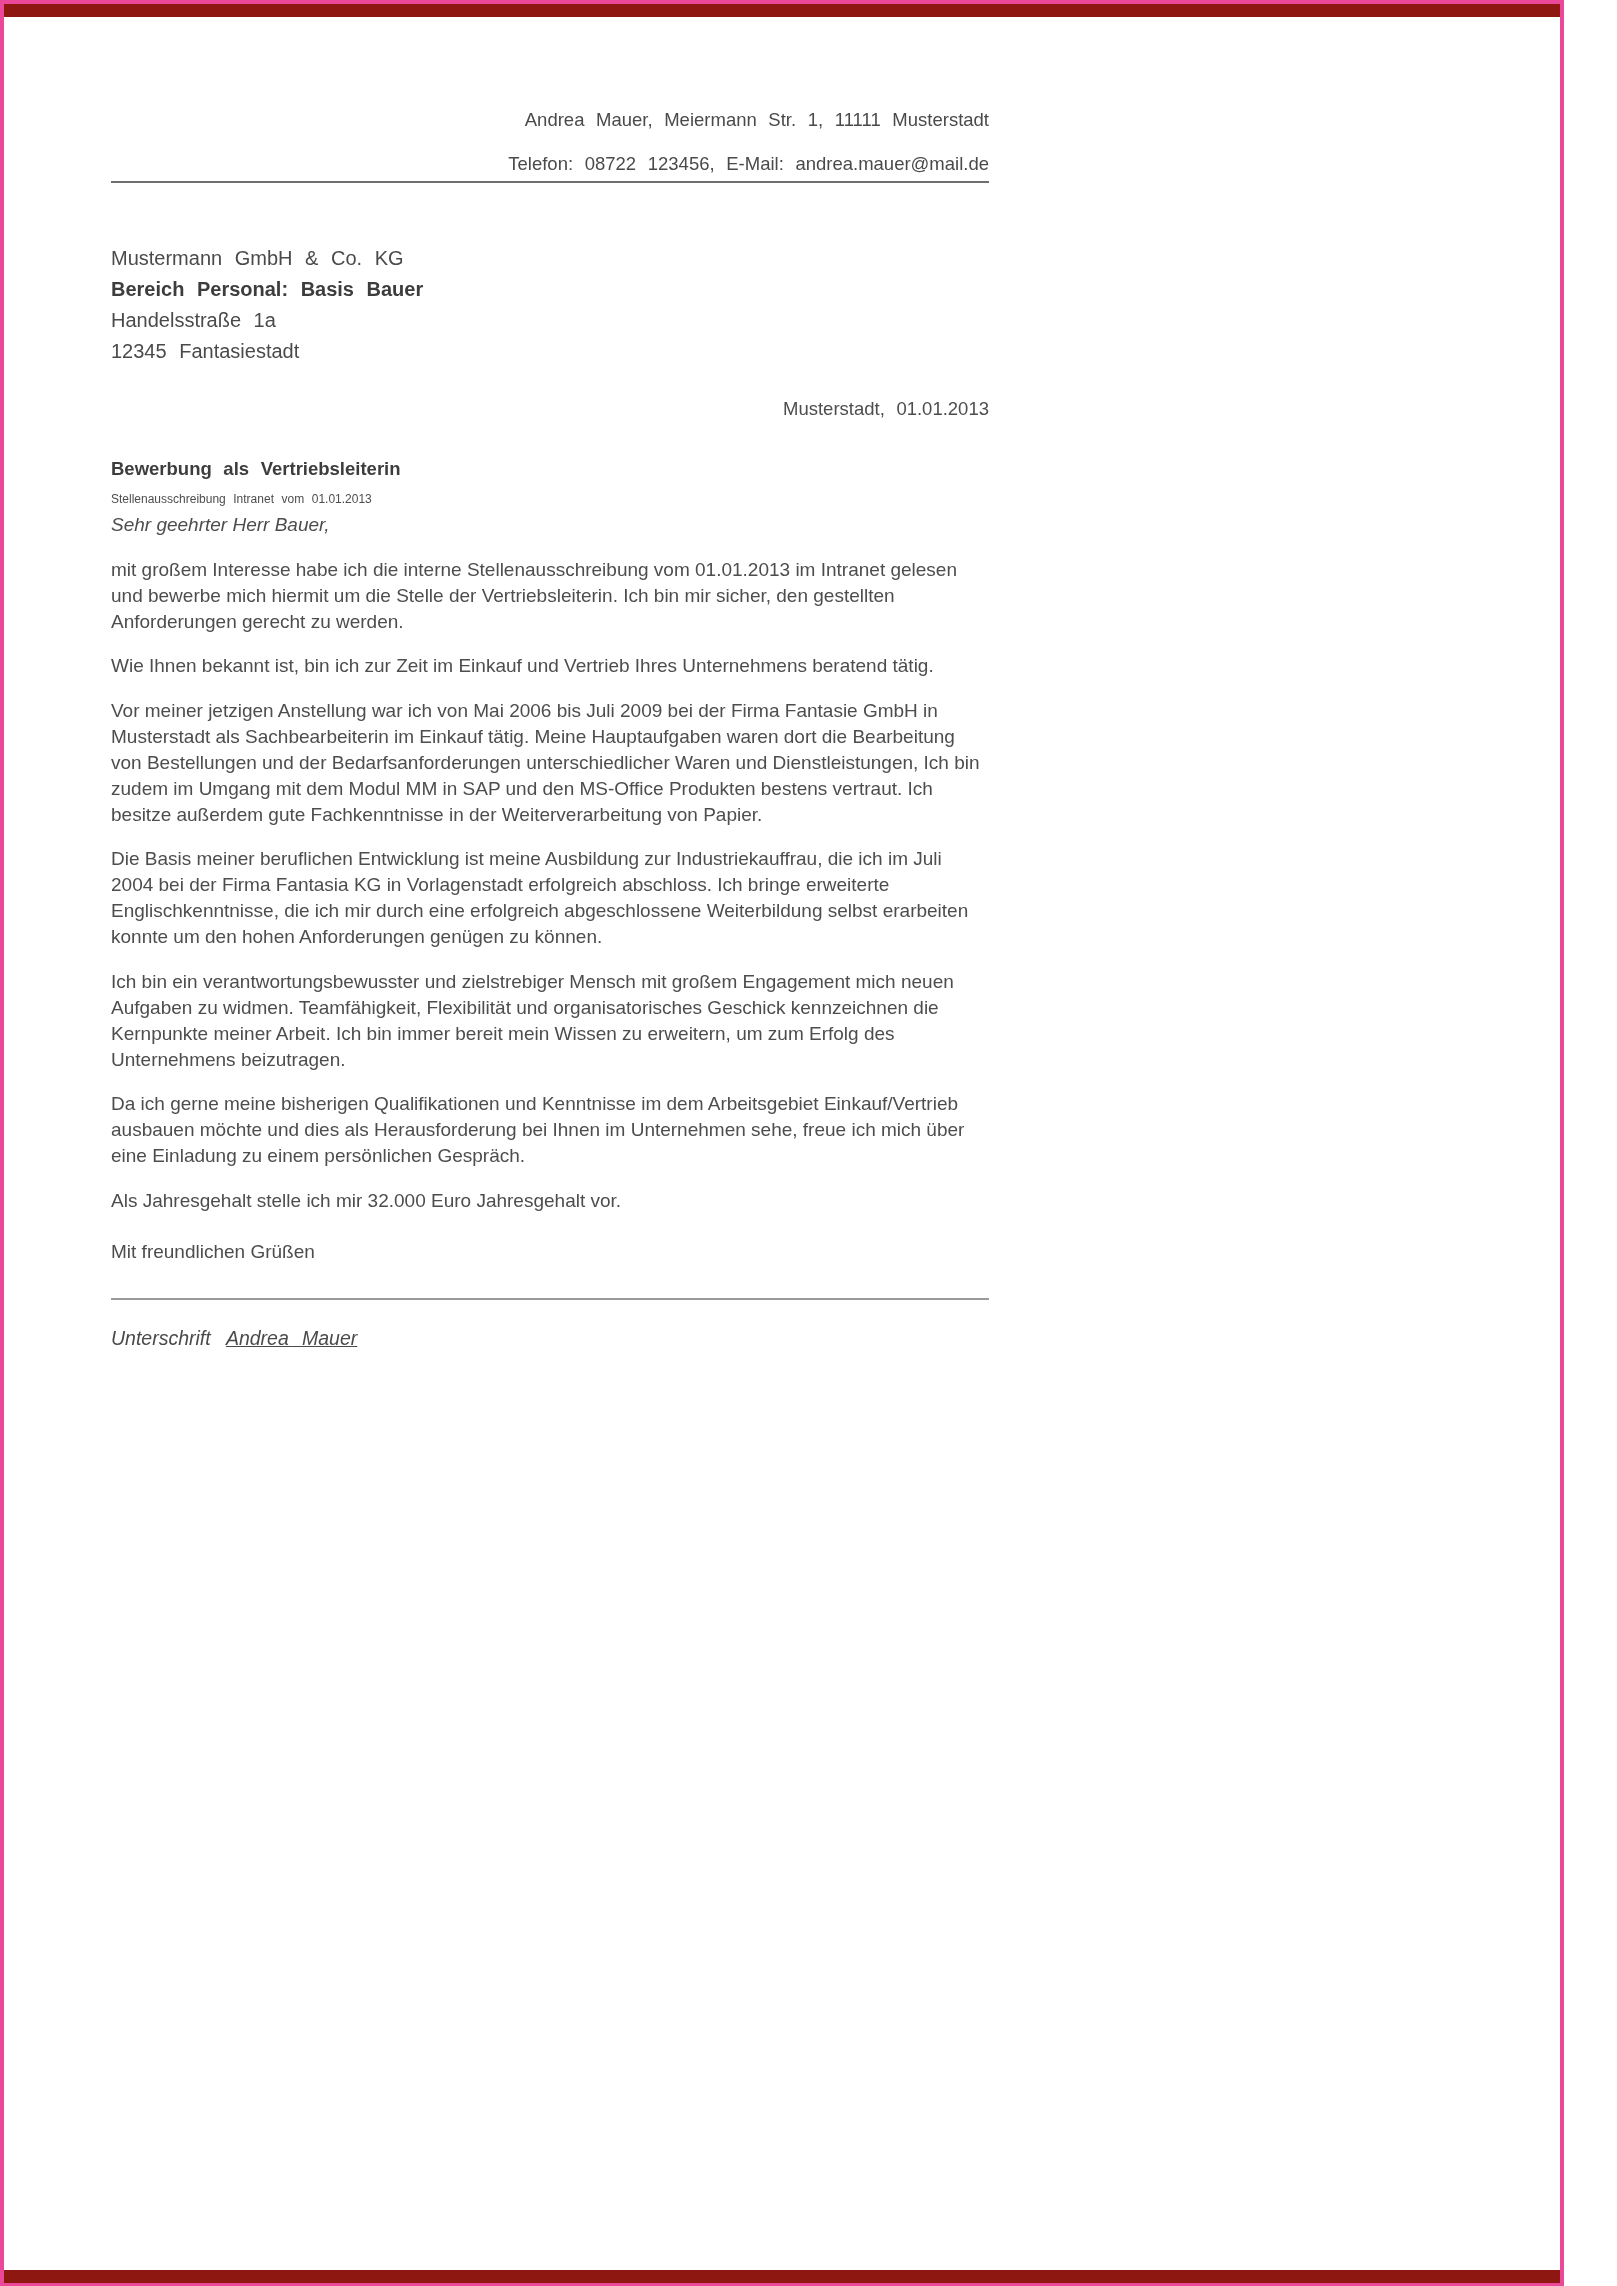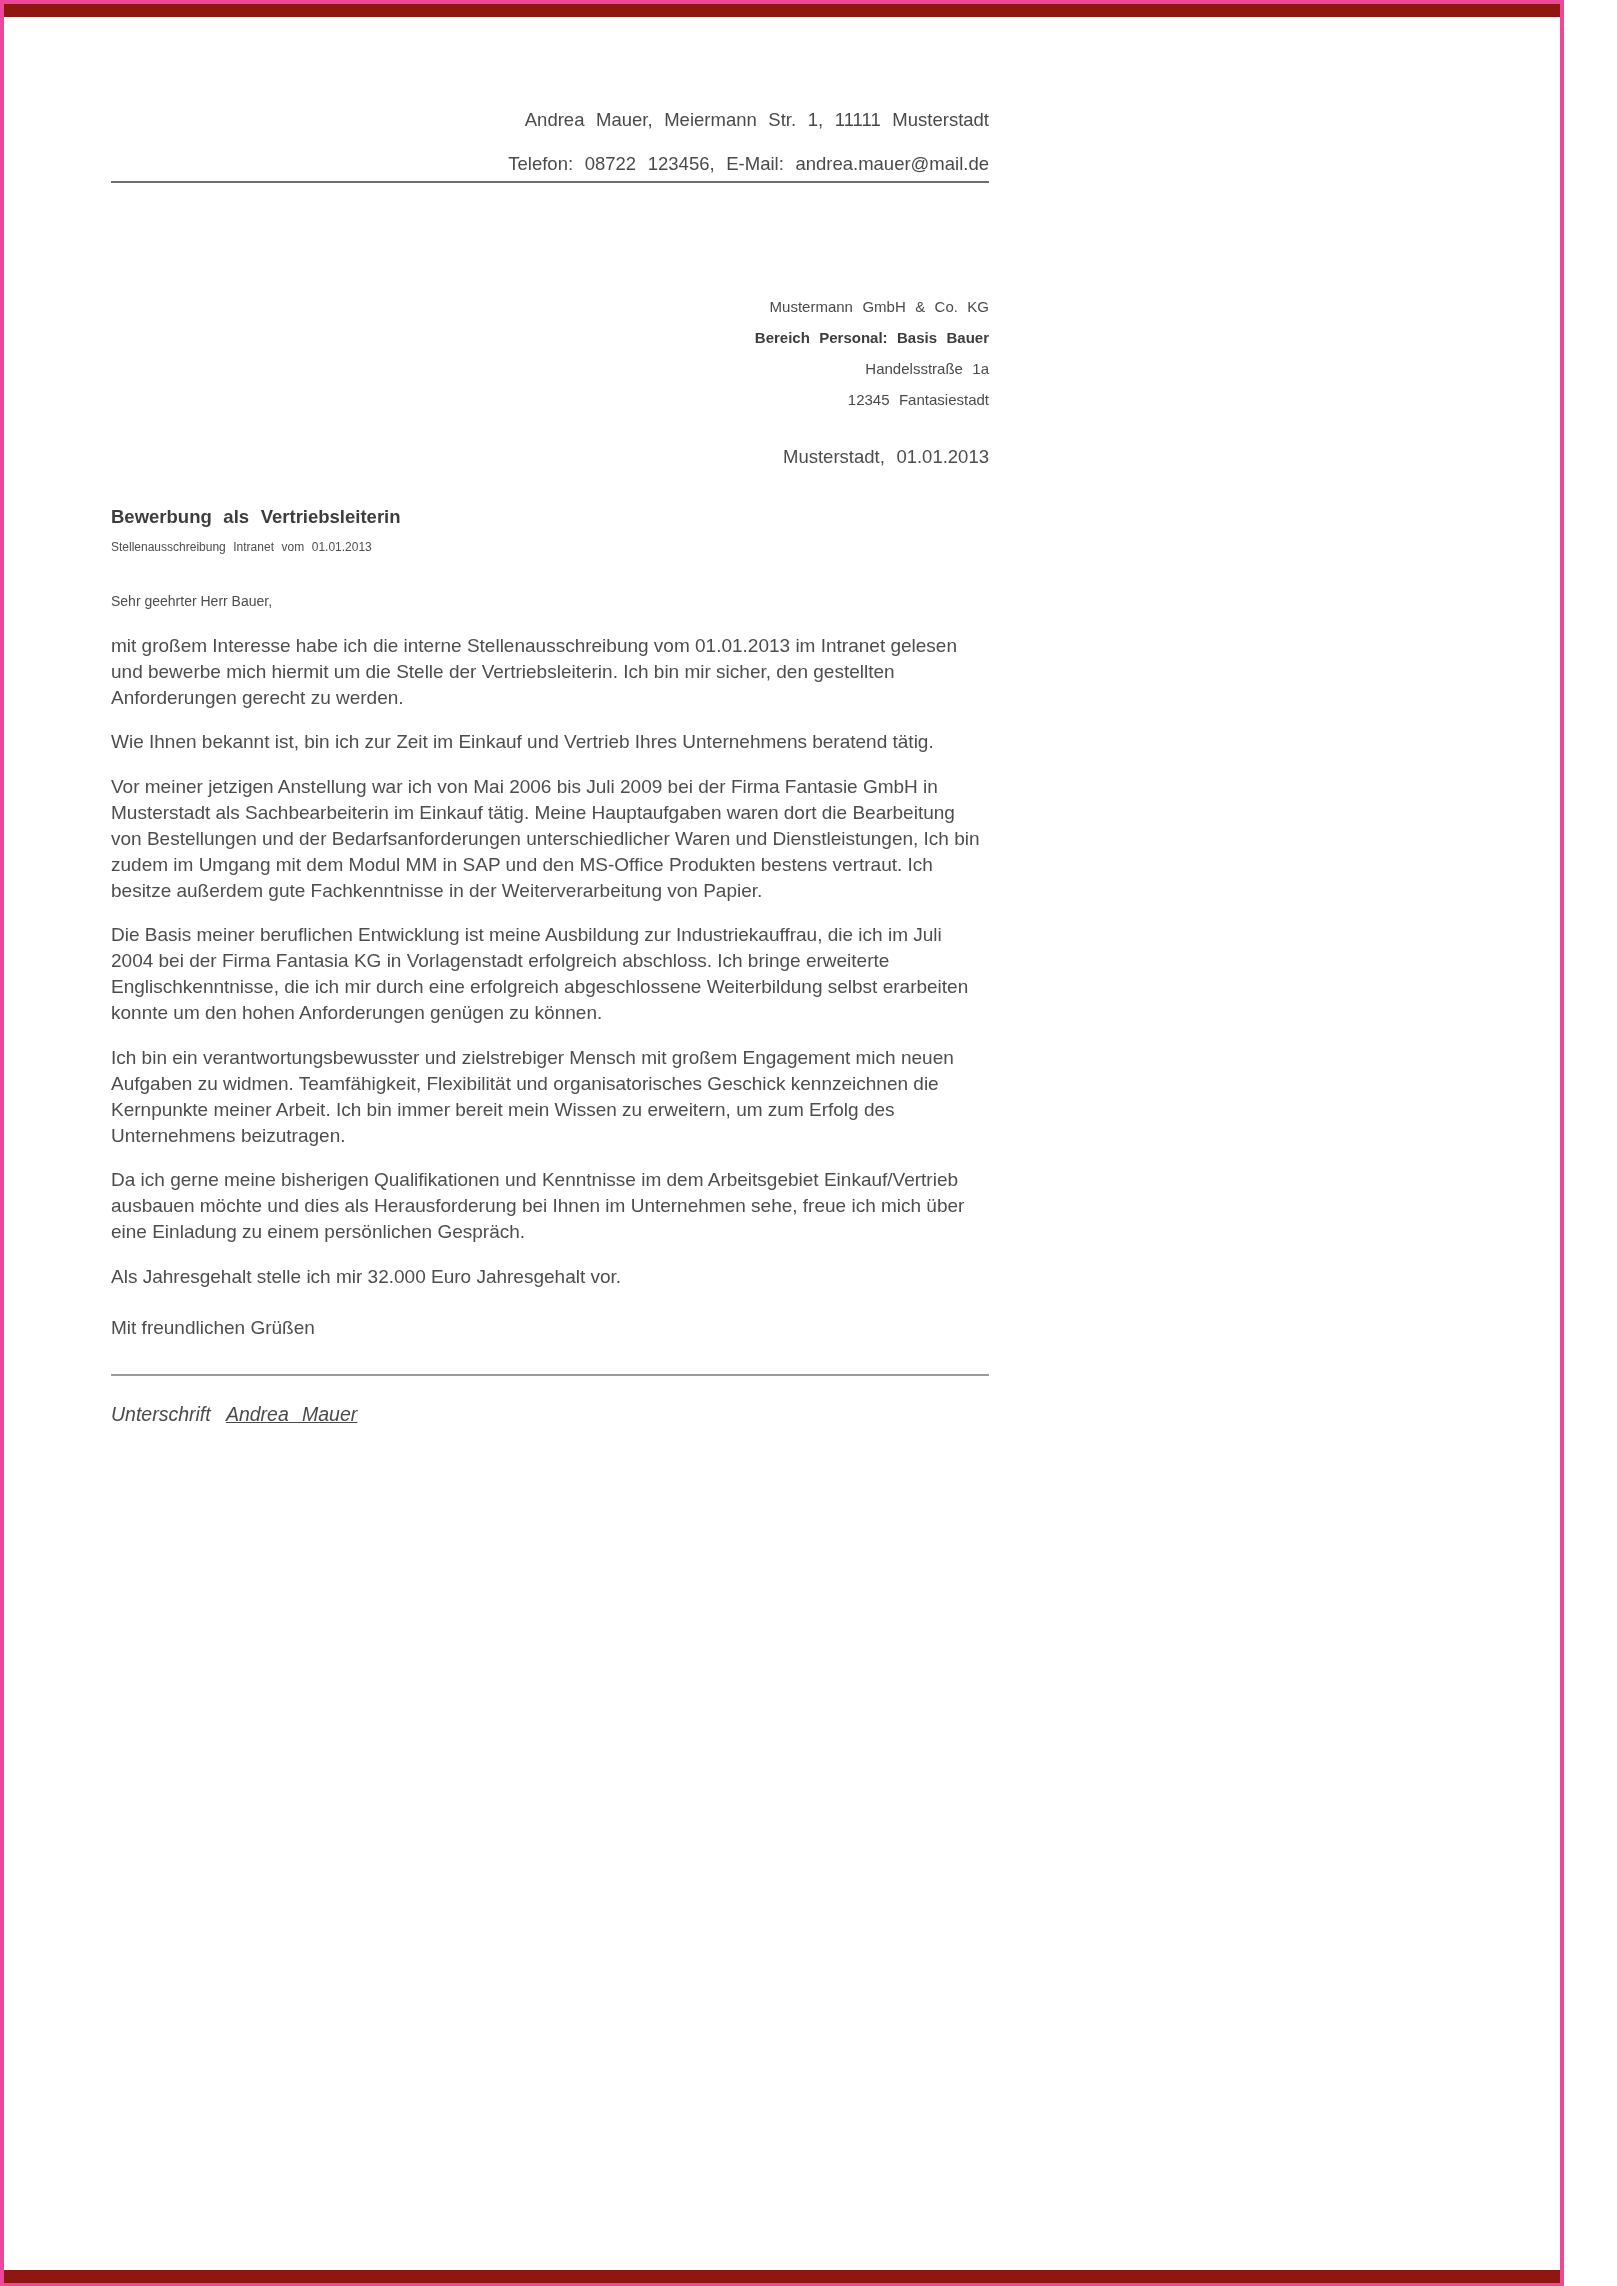--- a/index.html
+++ b/index.html
@@ -45,25 +45,24 @@
   }
   .sender-line + .sender-line { margin-top: 18.5px; }
 
   .header-rule {
     margin-top: 5.9px;
     height: 2px;
     background: #6e6e6e;
   }
 
   .recipient {
-    margin-top: 108px;
-    font-size: 15px;
+    margin-top: 60px;
+    font-size: 20px;
     line-height: 31px;
     color: #4a4a4a;
-    text-align: right;
   }
   .recipient .bold { font-weight: bold; color: #3d3d3d; }
 
   .dateline {
     margin-top: 29px;
     text-align: right;
     font-size: 18.5px;
     line-height: 25px;
   }
 
@@ -74,23 +73,23 @@
     font-weight: bold;
     color: #3d3d3d;
   }
   .subject-sub {
     margin-top: 5.9px;
     font-size: 12px;
     line-height: 25px;
   }
 
   .salutation {
-    margin-top: 28px;
-    font-size: 14px;
+    font-size: 19px;
     line-height: 26px;
+    font-style: italic;
   }
 
   p.body-par {
     margin: 18.5px 0 0 0;
     font-size: 19px;
     line-height: 26px;
     color: #4d4d4d;
   }
 
   .closing {

